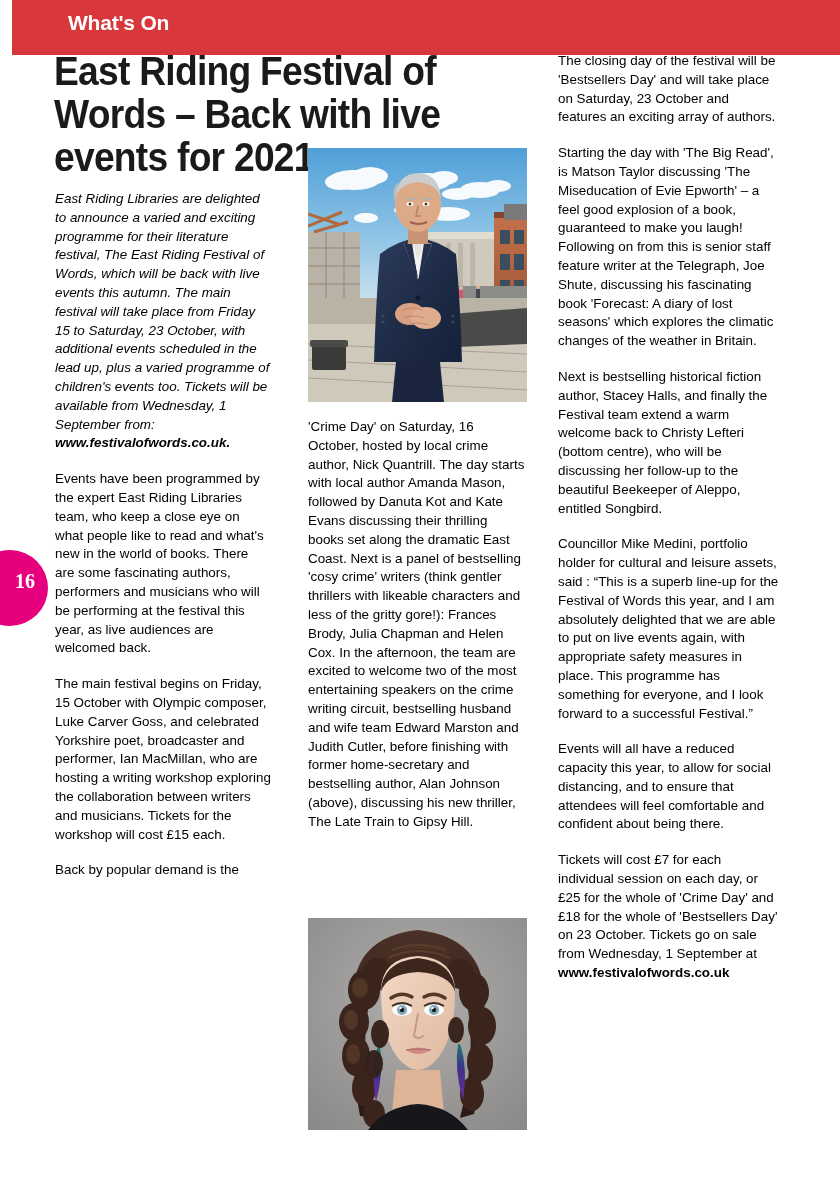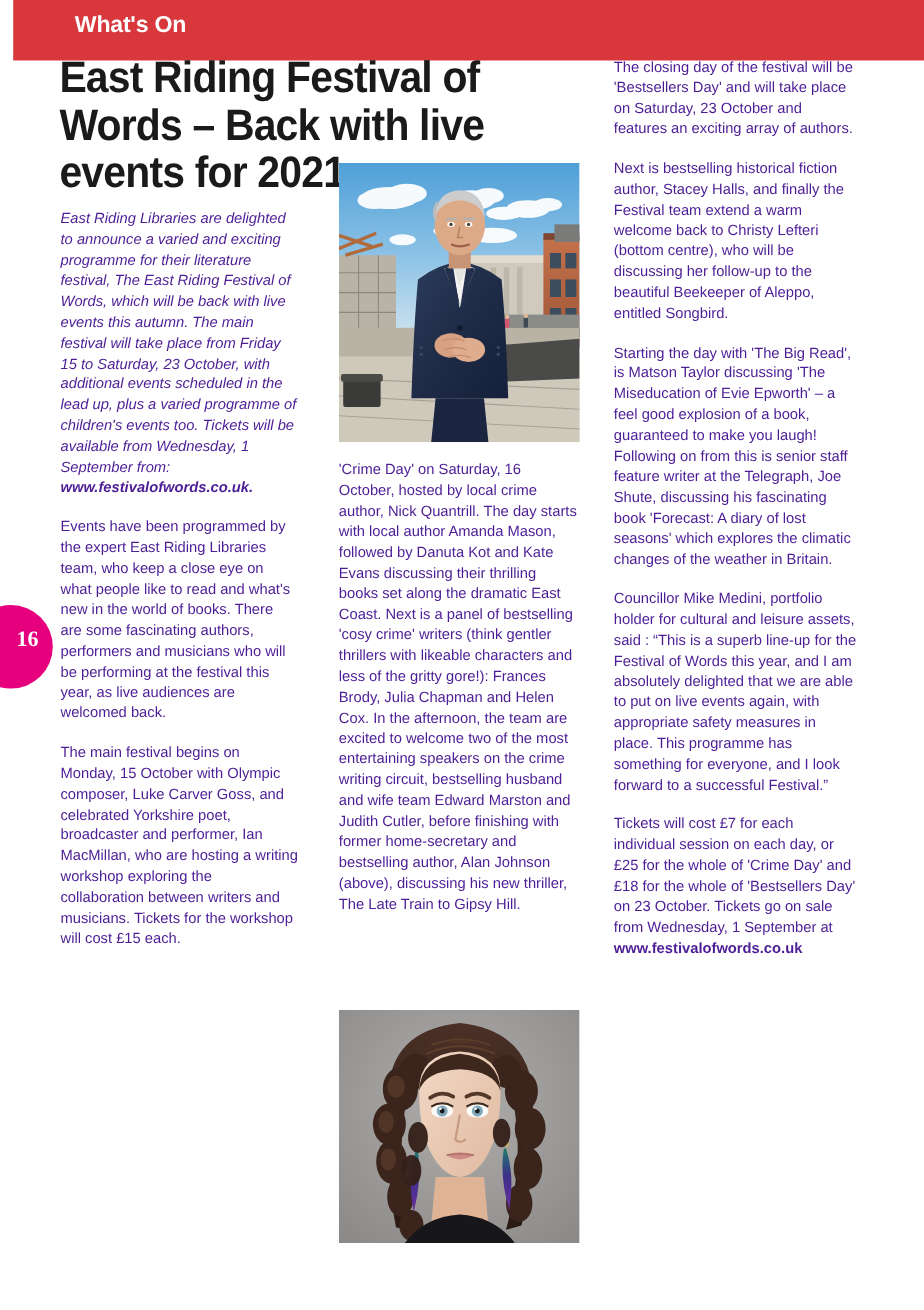--- a/index.html
+++ b/index.html
@@ -75,21 +75,21 @@
     text-align: center;
     color: #ffffff;
     font-family: "Liberation Serif", serif;
     font-weight: bold;
     font-size: 20px;
   }
 
   
   .col {
     position: absolute;
-    color: #4c1d95;
+    color: #000000;
     font-family: "Liberation Sans", sans-serif;
     font-size: 13.4px;
     line-height: 18.8px;
   }
   .col p { margin: 0 0 17px 0; }
   .col p:last-child { margin-bottom: 0; }
 
   .col-left   { left: 55px;  top: 146px; width: 216px; margin-top: 44px; }
   .col-mid    { left: 308px; top: 418px; width: 218px; }
   .col-right  { left: 558px; top: 52px;  width: 222px; }
@@ -130,21 +130,22 @@
 
   <h1 class="headline">East Riding Festival of Words – Back with live events for 2021</h1>
 
   <div class="page-number-bubble" style="background: rgb(230, 0, 126);">
     <div class="page-number-text">16</div>
   </div>
 
   <div class="col col-left">
     <p class="lede"><span>East Riding Libraries are delighted to announce a varied and exciting programme for their literature festival, The East Riding Festival of Words, which will be back with live events this autumn. The main festival will take place from Friday 15 to Saturday, 23 October, with additional events scheduled in the lead up, plus a varied programme of children's events too. Tickets will be available from Wednesday, 1 September from: </span><b>www.festivalofwords.co.uk.</b></p>
     <p>Events have been programmed by the expert East Riding Libraries team, who keep a close eye on what people like to read and what's new in the world of books. There are some fascinating authors, performers and musicians who will be performing at the festival this year, as live audiences are welcomed back.</p>
-    <p>The main festival begins on Monday, 15 October with Olympic composer, Luke Carver Goss, and celebrated Yorkshire poet, broadcaster and performer, Ian MacMillan, who are hosting a writing workshop exploring the collaboration between writers and musicians. Tickets for the workshop will cost £15 each.</p>
+    <p>The main festival begins on Friday, 15 October with Olympic composer, Luke Carver Goss, and celebrated Yorkshire poet, broadcaster and performer, Ian MacMillan, who are hosting a writing workshop exploring the collaboration between writers and musicians. Tickets for the workshop will cost £15 each.</p>
+    <p>Back by popular demand is the</p>
   </div>
 
   <div class="photo" id="photo-alan-johnson">
     <svg viewBox="0 0 219 254" preserveAspectRatio="xMidYMid slice" aria-hidden="true">
       <defs>
         <linearGradient id="sky" x1="0" y1="0" x2="0" y2="1">
           <stop offset="0%" stop-color="#4f9fd8"></stop>
           <stop offset="55%" stop-color="#8fc4e6"></stop>
           <stop offset="100%" stop-color="#cfe3ef"></stop>
         </linearGradient>
@@ -383,19 +384,20 @@
       <g fill="#34201a">
         <ellipse cx="72" cy="116" rx="9" ry="14" opacity="0.96"></ellipse>
         <ellipse cx="66" cy="146" rx="9" ry="14" opacity="0.96"></ellipse>
         <ellipse cx="148" cy="112" rx="8" ry="13" opacity="0.96"></ellipse>
       </g>
     </svg>
   </div>
 
   <div class="col col-right">
     <p>The closing day of the festival will be 'Bestsellers Day' and will take place on Saturday, 23 October and features an exciting array of authors.</p>
+    <p>Starting the day with 'The Big Read', is Matson Taylor discussing 'The Miseducation of Evie Epworth' – a feel good explosion of a book, guaranteed to make you laugh! Following on from this is senior staff feature writer at the Telegraph, Joe Shute, discussing his fascinating book 'Forecast: A diary of lost seasons' which explores the climatic changes of the weather in Britain.</p>
     <p>Next is bestselling historical fiction author, Stacey Halls, and finally the Festival team extend a warm welcome back to Christy Lefteri (bottom centre), who will be discussing her follow-up to the beautiful Beekeeper of Aleppo, entitled Songbird.</p>
-    <p>Starting the day with 'The Big Read', is Matson Taylor discussing 'The Miseducation of Evie Epworth' – a feel good explosion of a book, guaranteed to make you laugh! Following on from this is senior staff feature writer at the Telegraph, Joe Shute, discussing his fascinating book 'Forecast: A diary of lost seasons' which explores the climatic changes of the weather in Britain.</p>
     <p>Councillor Mike Medini, portfolio holder for cultural and leisure assets, said : “This is a superb line-up for the Festival of Words this year, and I am absolutely delighted that we are able to put on live events again, with appropriate safety measures in place. This programme has something for everyone, and I look forward to a successful Festival.”</p>
+    <p>Events will all have a reduced capacity this year, to allow for social distancing, and to ensure that attendees will feel comfortable and confident about being there.</p>
     <p><span>Tickets will cost £7 for each individual session on each day, or £25 for the whole of 'Crime Day' and £18 for the whole of 'Bestsellers Day' on 23 October. Tickets go on sale from Wednesday, 1 September at </span><span class="bold-url">www.festivalofwords.co.uk</span></p>
   </div>
 
 </div>
 
 </body></html>

